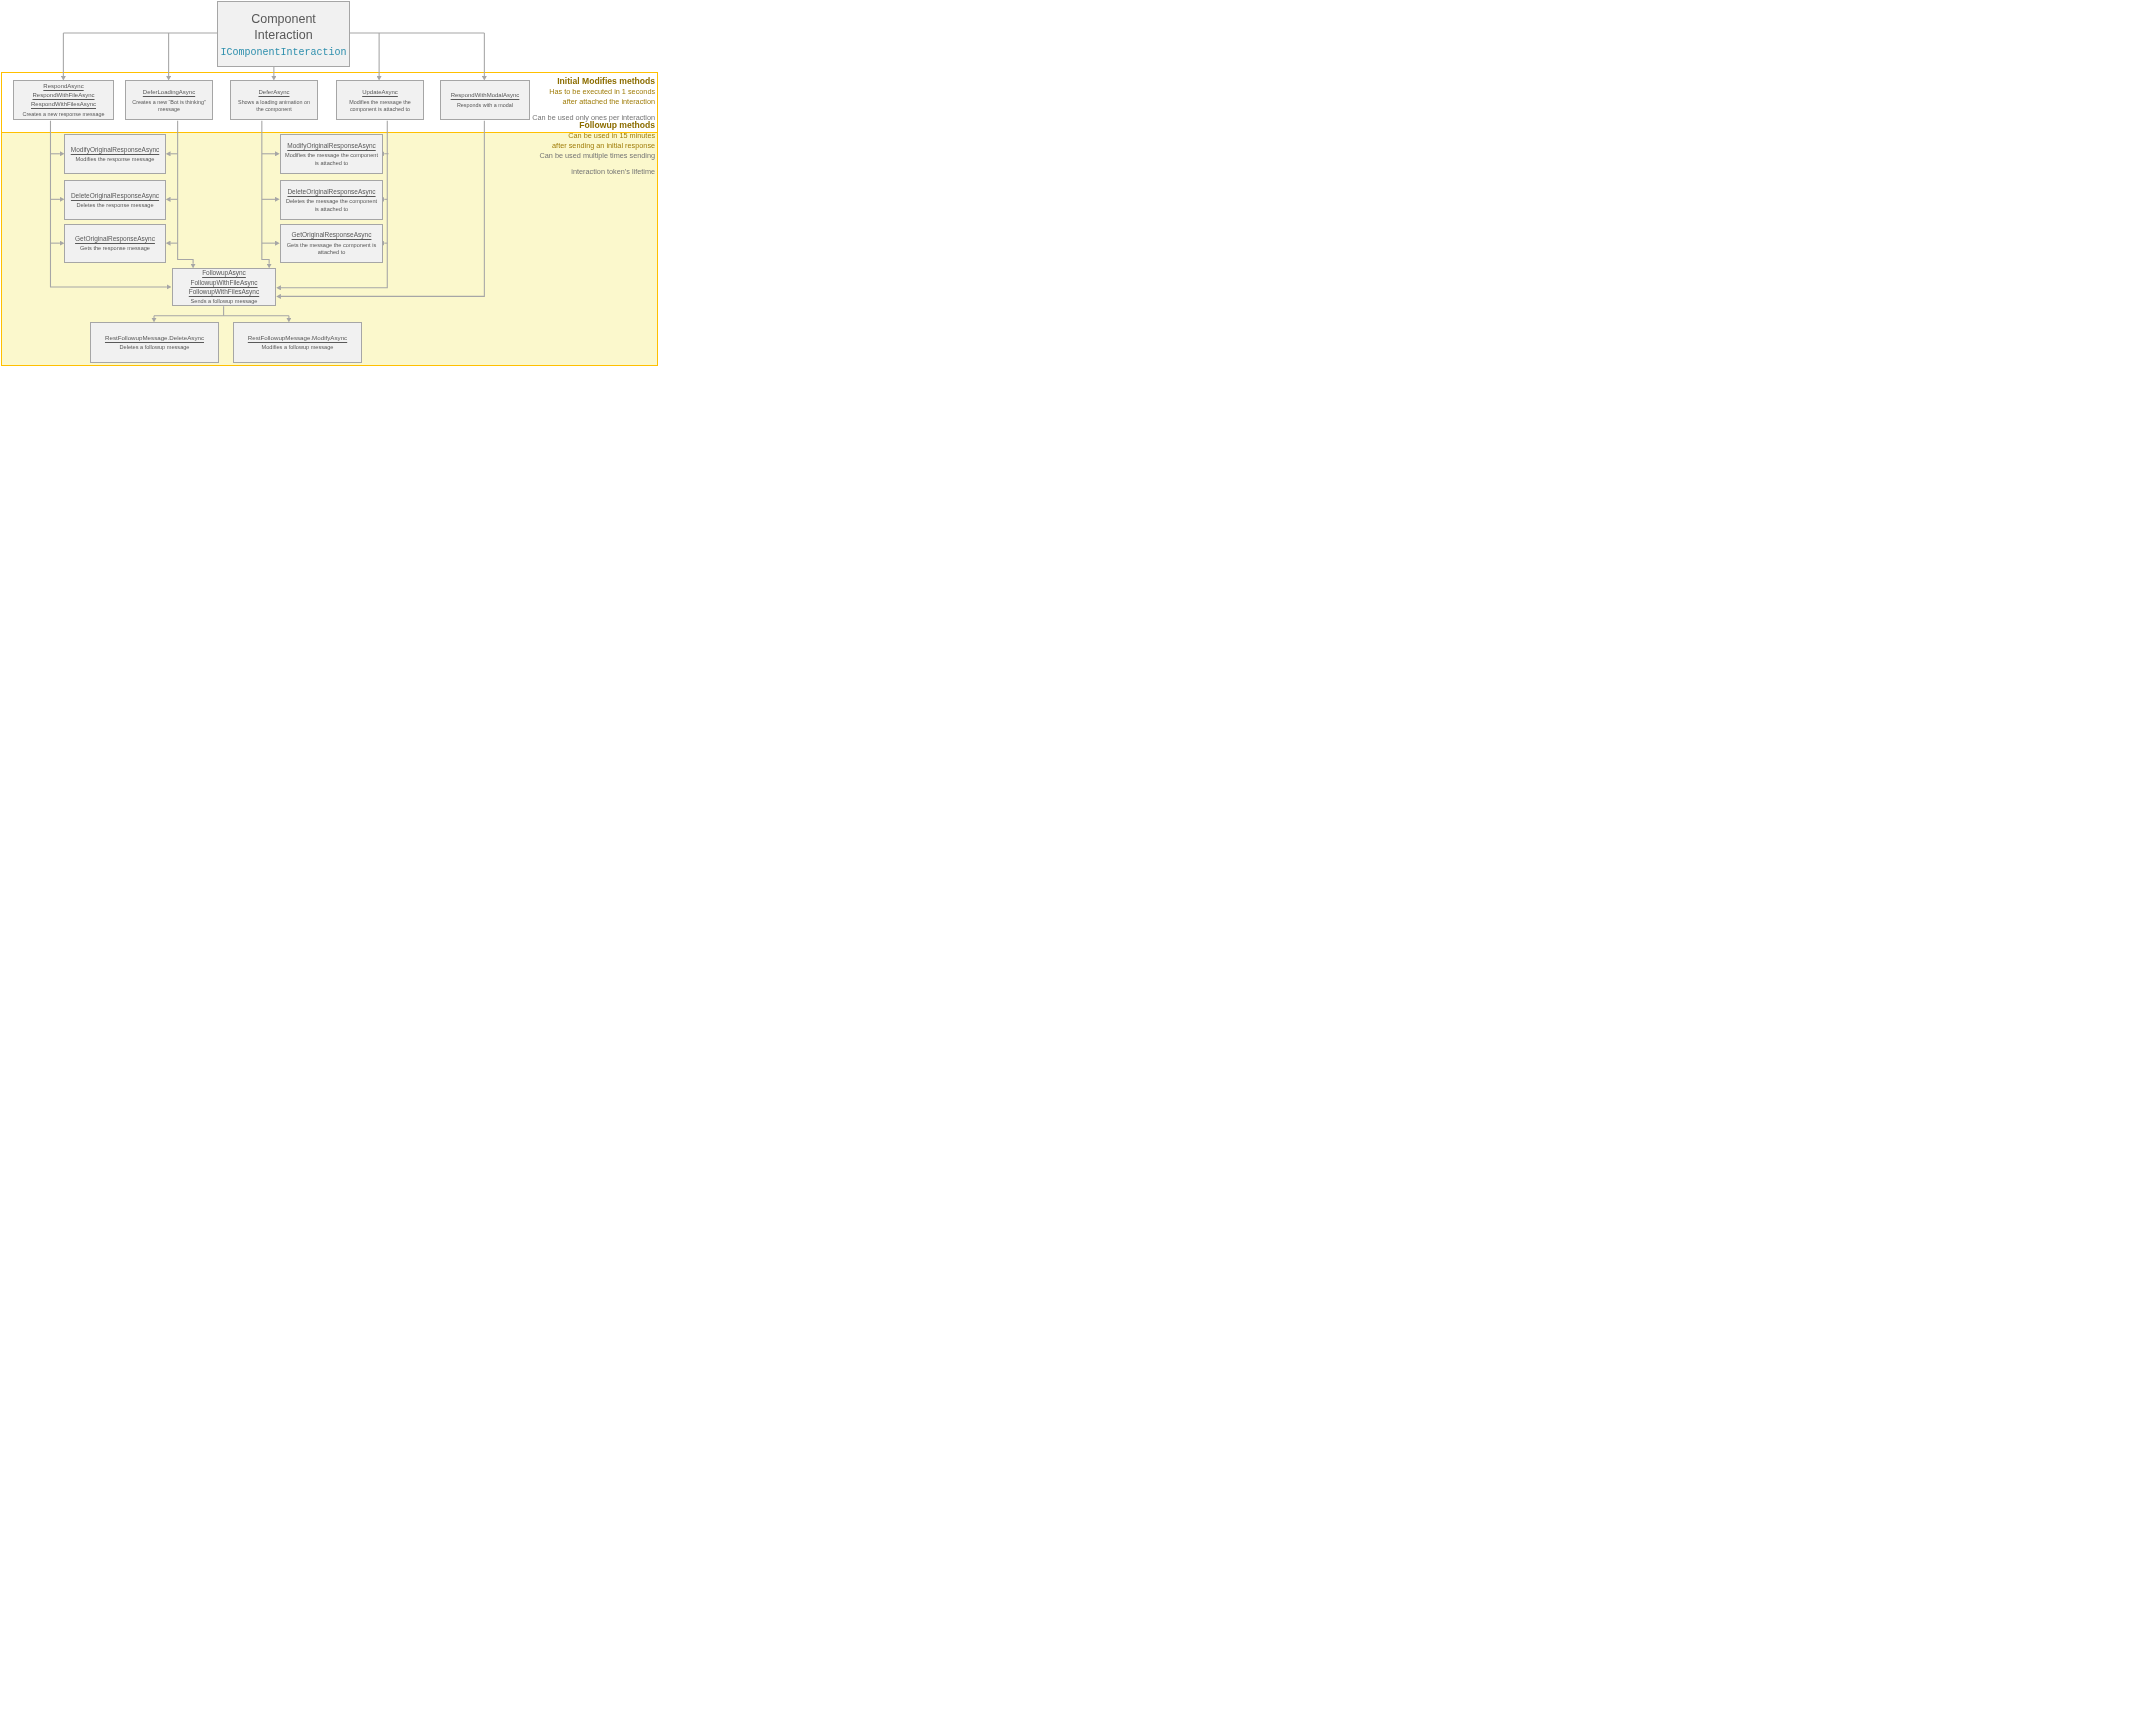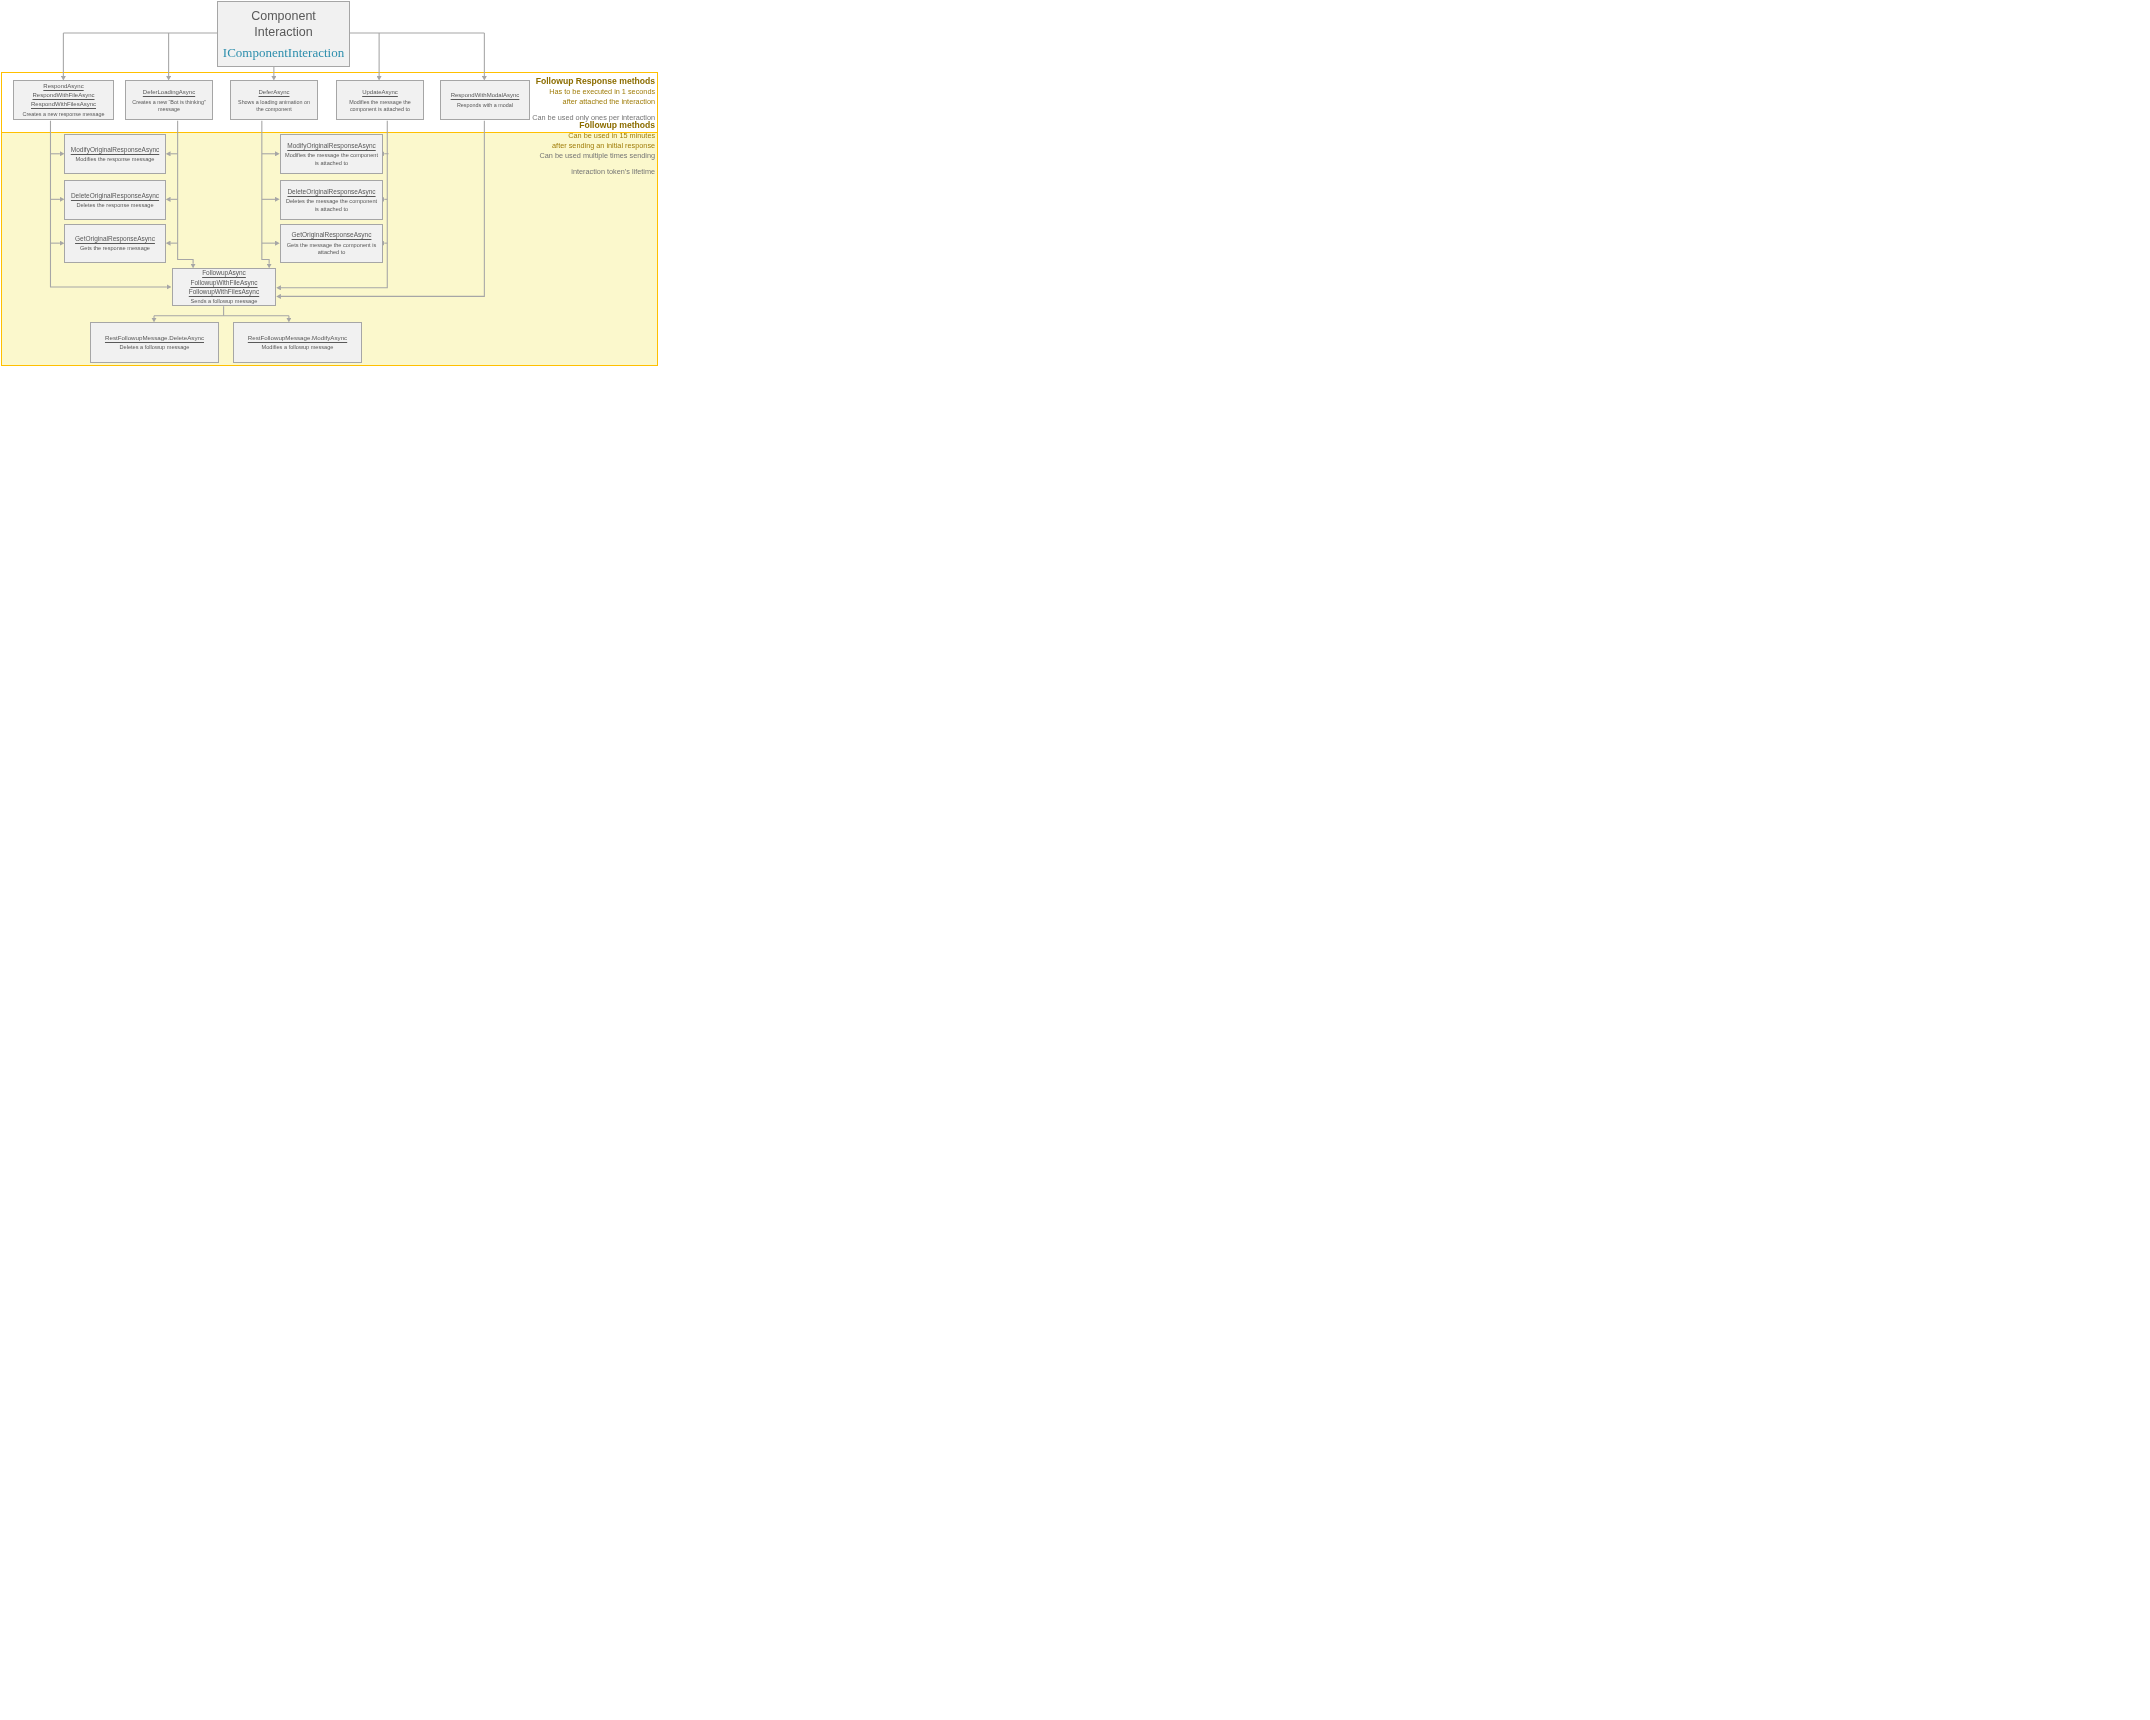--- a/index.html
+++ b/index.html
@@ -18,21 +18,21 @@
   }
   .m { text-decoration:underline; text-decoration-thickness:0.9px; text-underline-offset:1.7px; }
   .node.small .m { font-size:6px; line-height:9px; }
   .node.small .d { font-size:5.4px; line-height:6.9px; margin-top:2.2px; }
   .node.col .m { font-size:6.5px; line-height:9.5px; }
   .node.col .d { font-size:5.6px; line-height:7.5px; margin-top:1.7px; }
   .node.wide .m { font-size:6.2px; line-height:9px; }
   .node.wide .d { font-size:5.6px; line-height:7.3px; margin-top:2.2px; }
   .topbox { z-index:2; }
   .topbox .title { font-size:12.5px; line-height:16.3px; color:#595959; }
-  .topbox .code { font-family:Liberation Serif, serif; font-size:13px; color:#2E8FAD; margin-top:4px; }
+  .topbox .code { font-family:Liberation Mono, monospace; font-size:10px; color:#2E8FAD; margin-top:4px; }
   .note { position:absolute; right:6.9px; text-align:right; z-index:2; }
   .note-h { font-size:8.6px; line-height:10.8px; font-weight:bold; color:#8C6D00; }
   .note-g { font-size:7.3px; line-height:10px; color:#A07D0A; }
   .note-x { font-size:7.3px; line-height:10px; color:#757575; }
   .gap { margin-top:6px; }
 </style>
 </head>
 <body>
 
 <div class="canvas">
@@ -109,21 +109,21 @@
   <div class="node small" style="left:336px; top:80px; width:88px; height:40px;">
     <div class="m">UpdateAsync</div>
     <div class="d">Modifies the message the component is attached to</div>
   </div>
   <div class="node small" style="left:440px; top:80px; width:90px; height:40px;">
     <div class="m">RespondWithModalAsync</div>
     <div class="d">Responds with a modal</div>
   </div>
 
   <div class="note" style="top:76px;">
-    <div class="note-h">Followup Response methods</div>
+    <div class="note-h">Initial Modifies methods</div>
     <div class="note-g">Has to be executed in 1 seconds</div>
     <div class="note-g">after attached the interaction</div>
     <div class="note-x gap">Can be used only ones per interaction</div>
   </div>
 
   <div class="note" style="top:120px;">
     <div class="note-h">Followup methods</div>
     <div class="note-g">Can be used in 15 minutes</div>
     <div class="note-g">after sending an initial response</div>
     <div class="note-x">Can be used multiple times sending</div>

